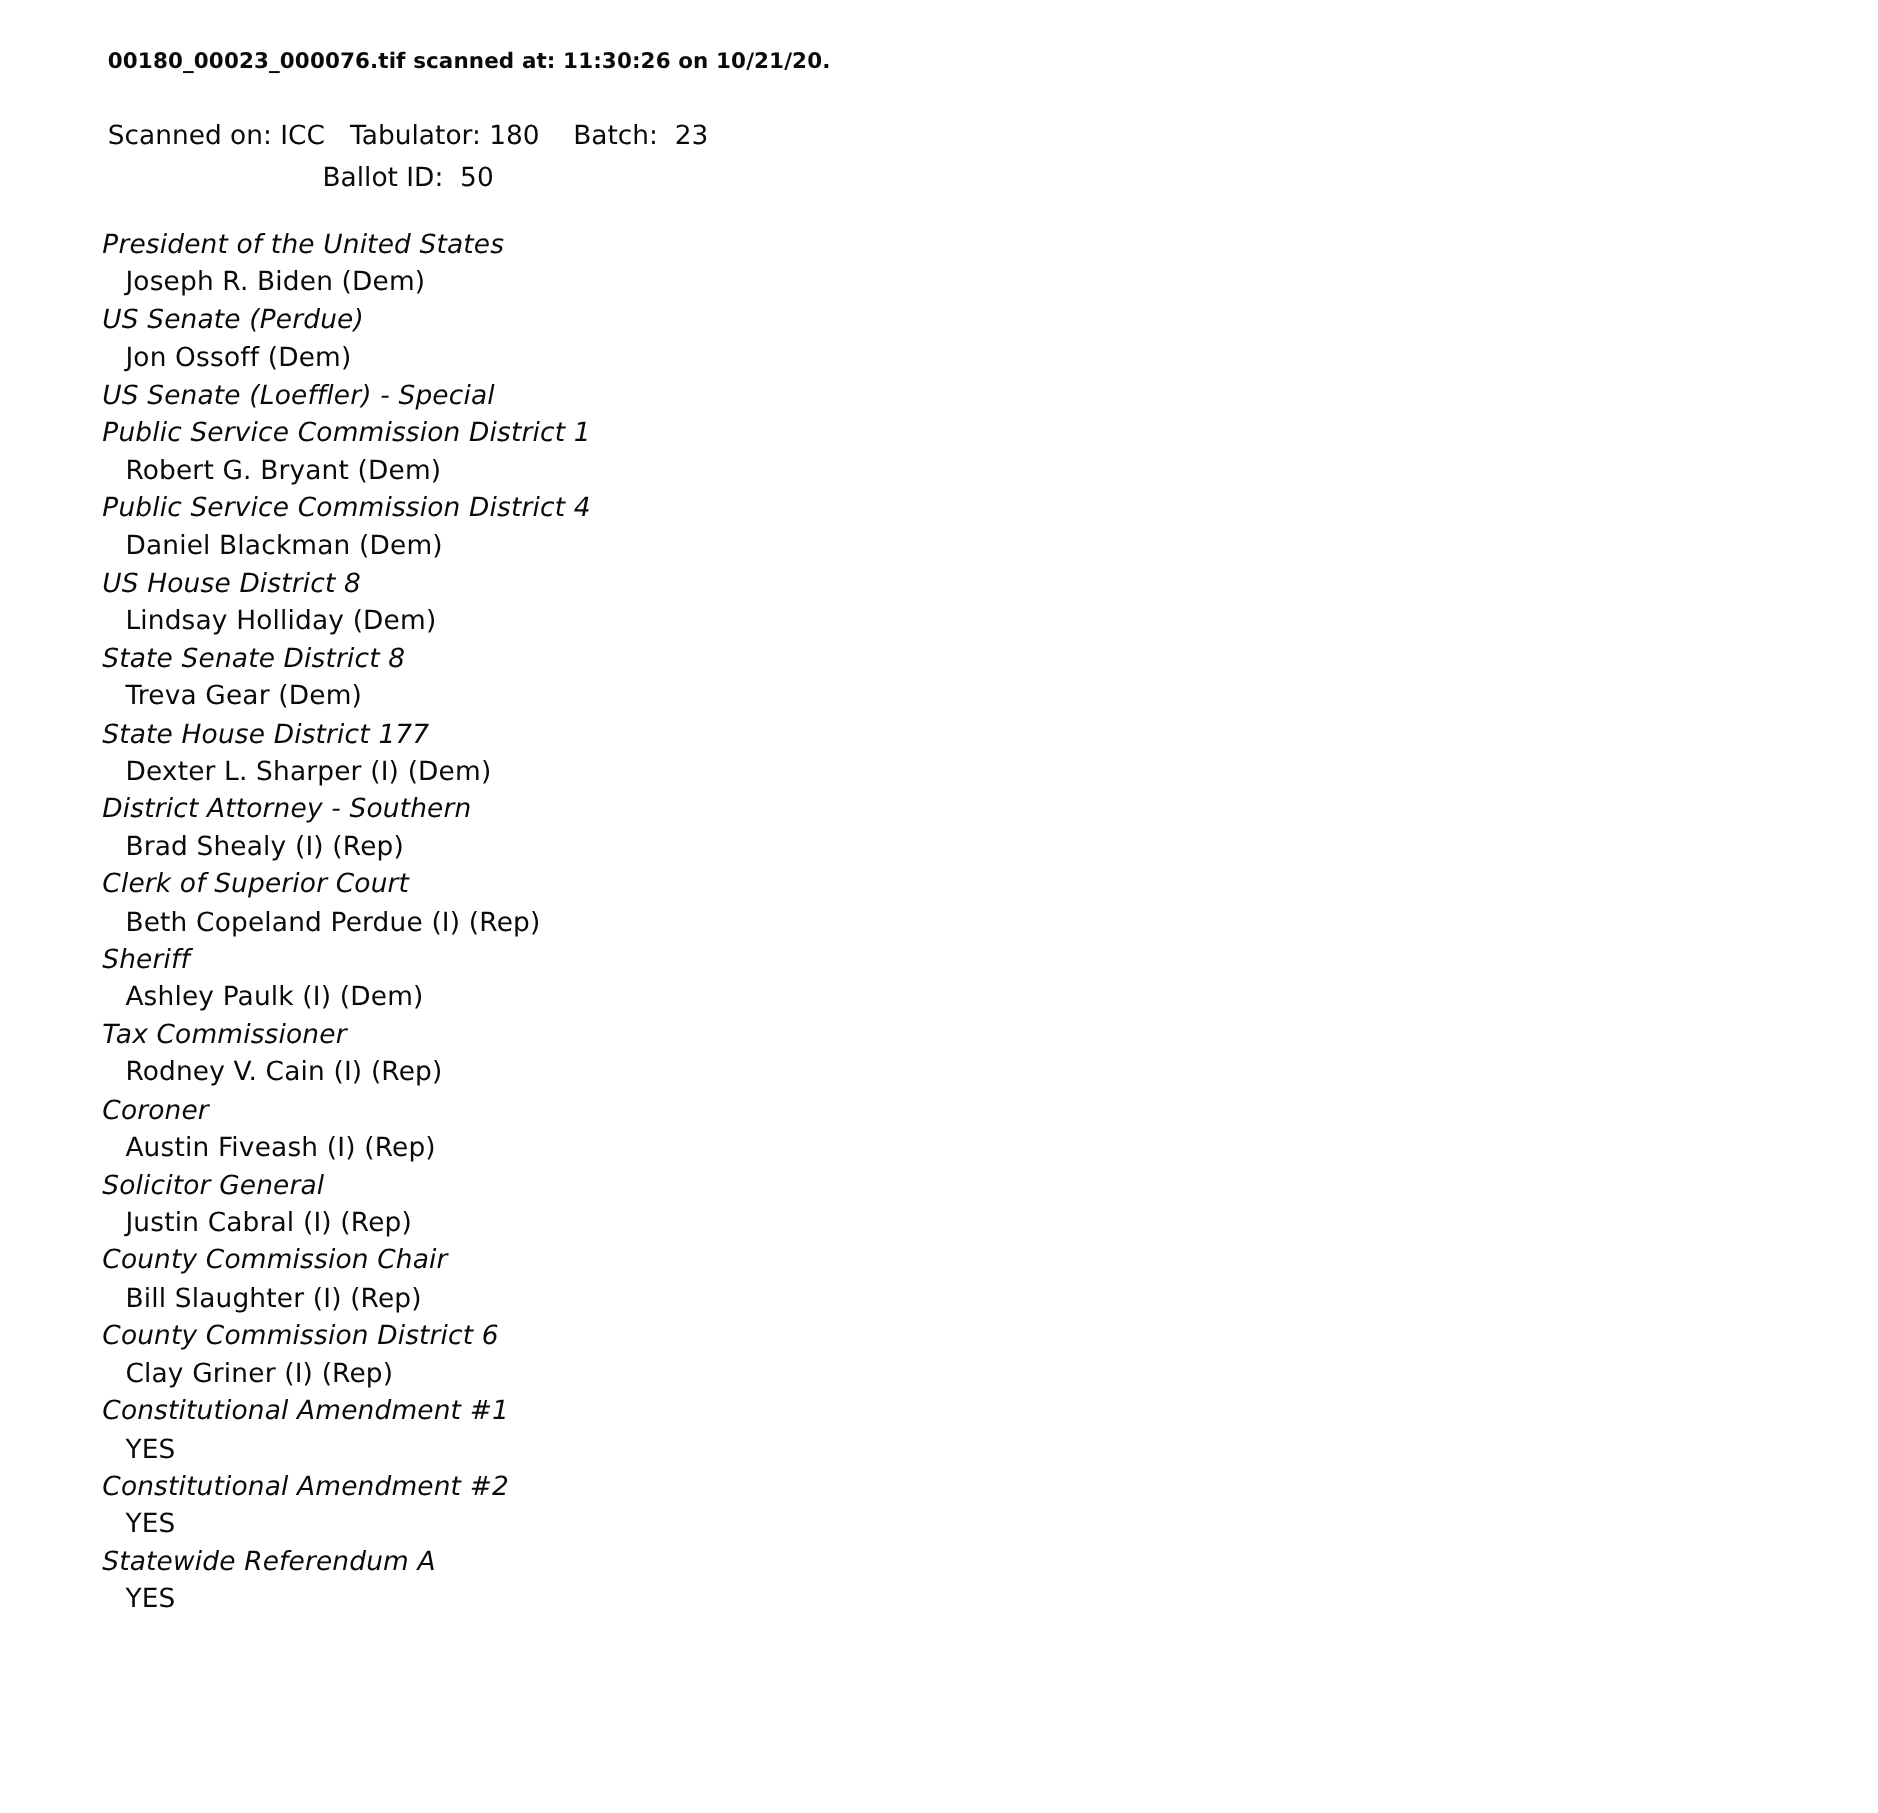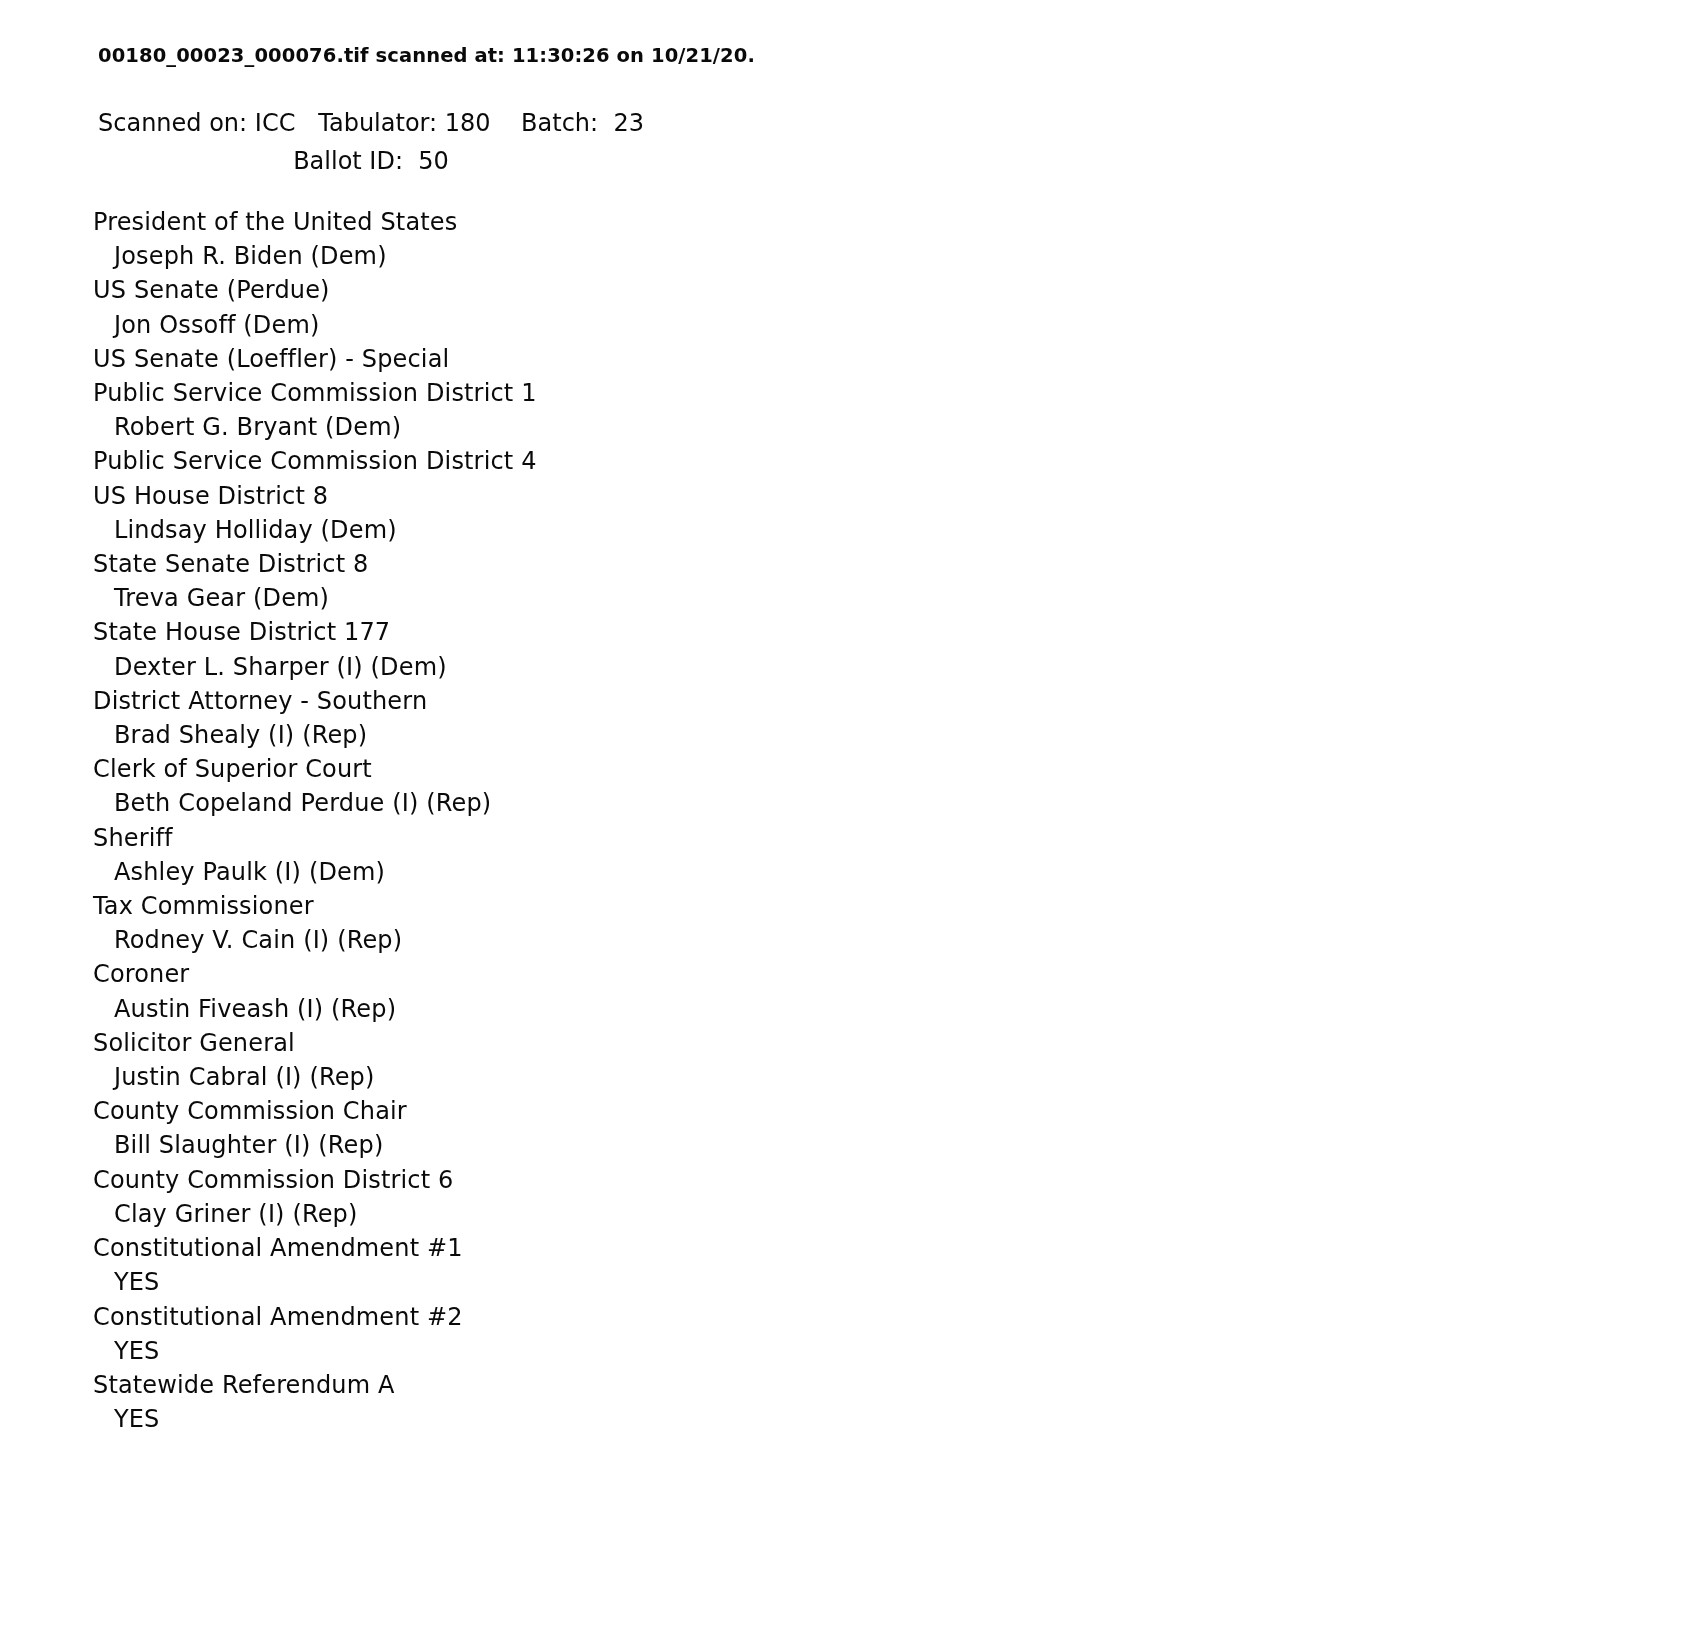--- a/index.html
+++ b/index.html
@@ -45,20 +45,21 @@
   .contest-list {
     position: absolute;
     left: 93px;
     top: 205px;
     font-size: 24px;
     line-height: 34.2px;
   }
   .contest-title {
     white-space: nowrap;
     letter-spacing: 0.15px;
+    font-style: italic;
   }
   .contest-choice {
     white-space: nowrap;
     padding-left: 21px;
     letter-spacing: 0.15px;
   }
 </style>
 </head>
 <body>
 
@@ -87,20 +88,21 @@
       <div class="contest-title">US Senate (Loeffler) - Special</div>
     </div>
 
     <div class="contest-entry">
       <div class="contest-title">Public Service Commission District 1</div>
       <div class="contest-choice">Robert G. Bryant (Dem)</div>
     </div>
 
     <div class="contest-entry">
       <div class="contest-title">Public Service Commission District 4</div>
+      <div class="contest-choice">Daniel Blackman (Dem)</div>
     </div>
 
     <div class="contest-entry">
       <div class="contest-title">US House District 8</div>
       <div class="contest-choice">Lindsay Holliday (Dem)</div>
     </div>
 
     <div class="contest-entry">
       <div class="contest-title">State Senate District 8</div>
       <div class="contest-choice">Treva Gear (Dem)</div>

